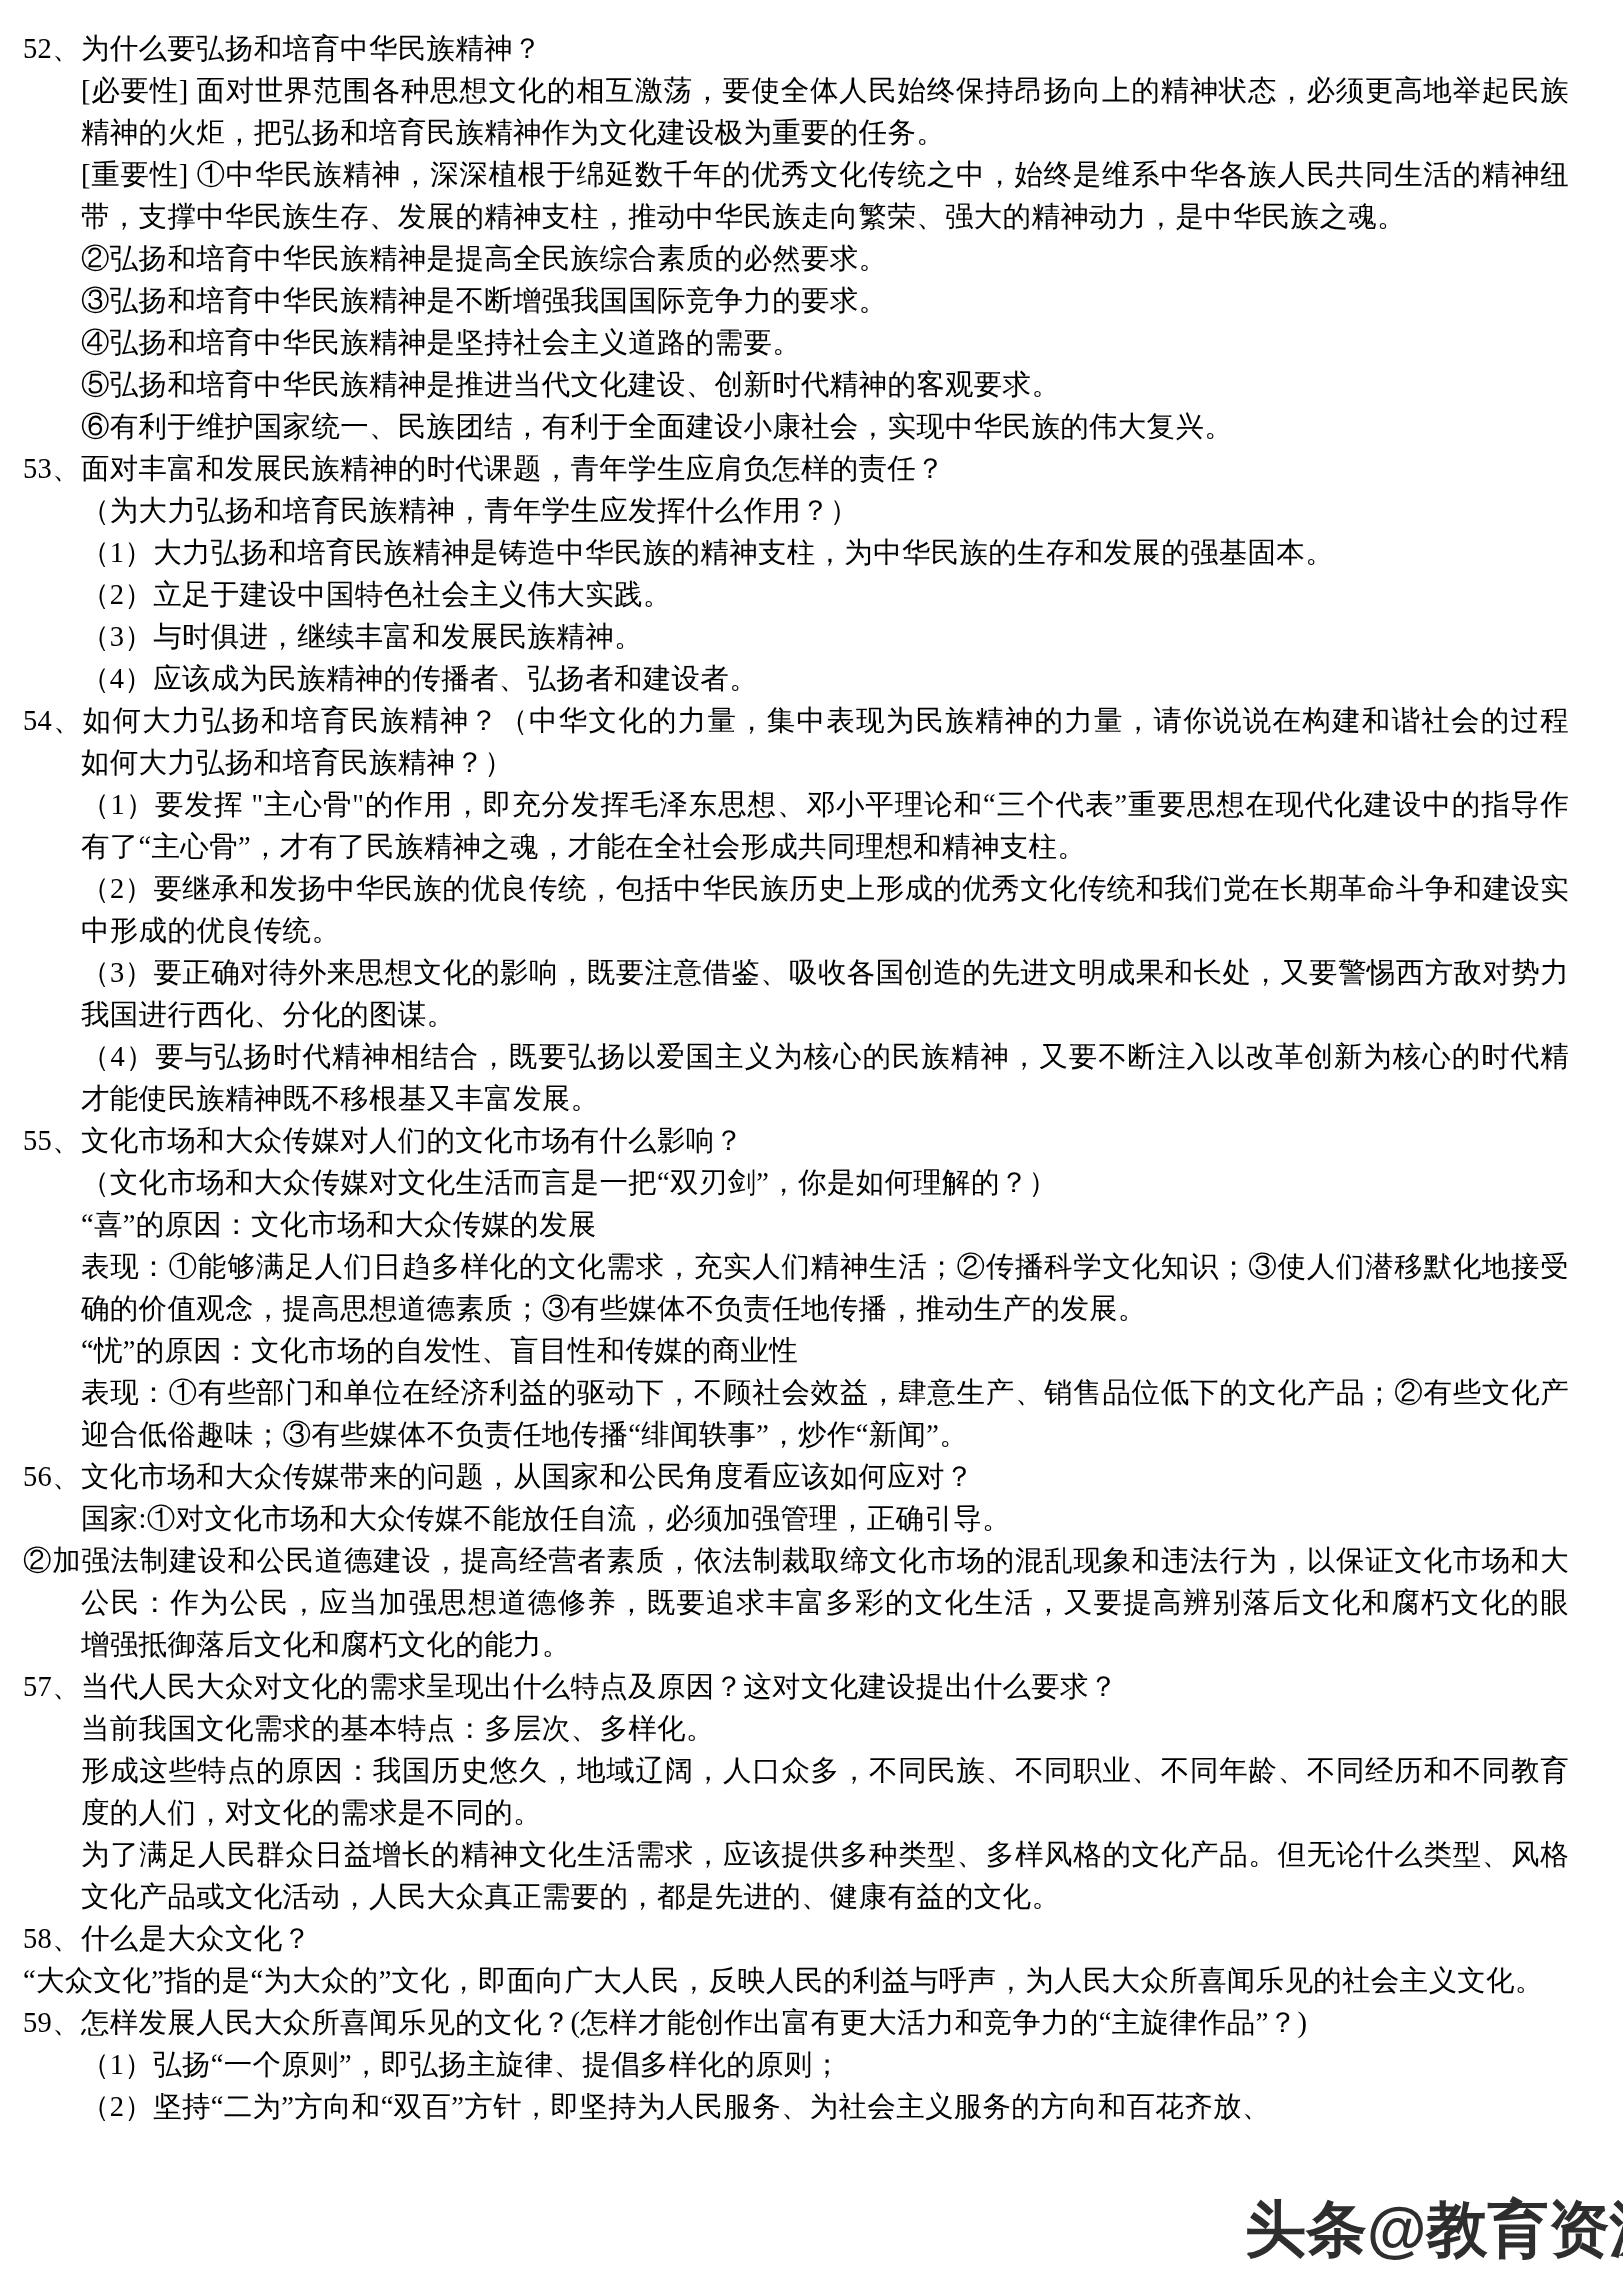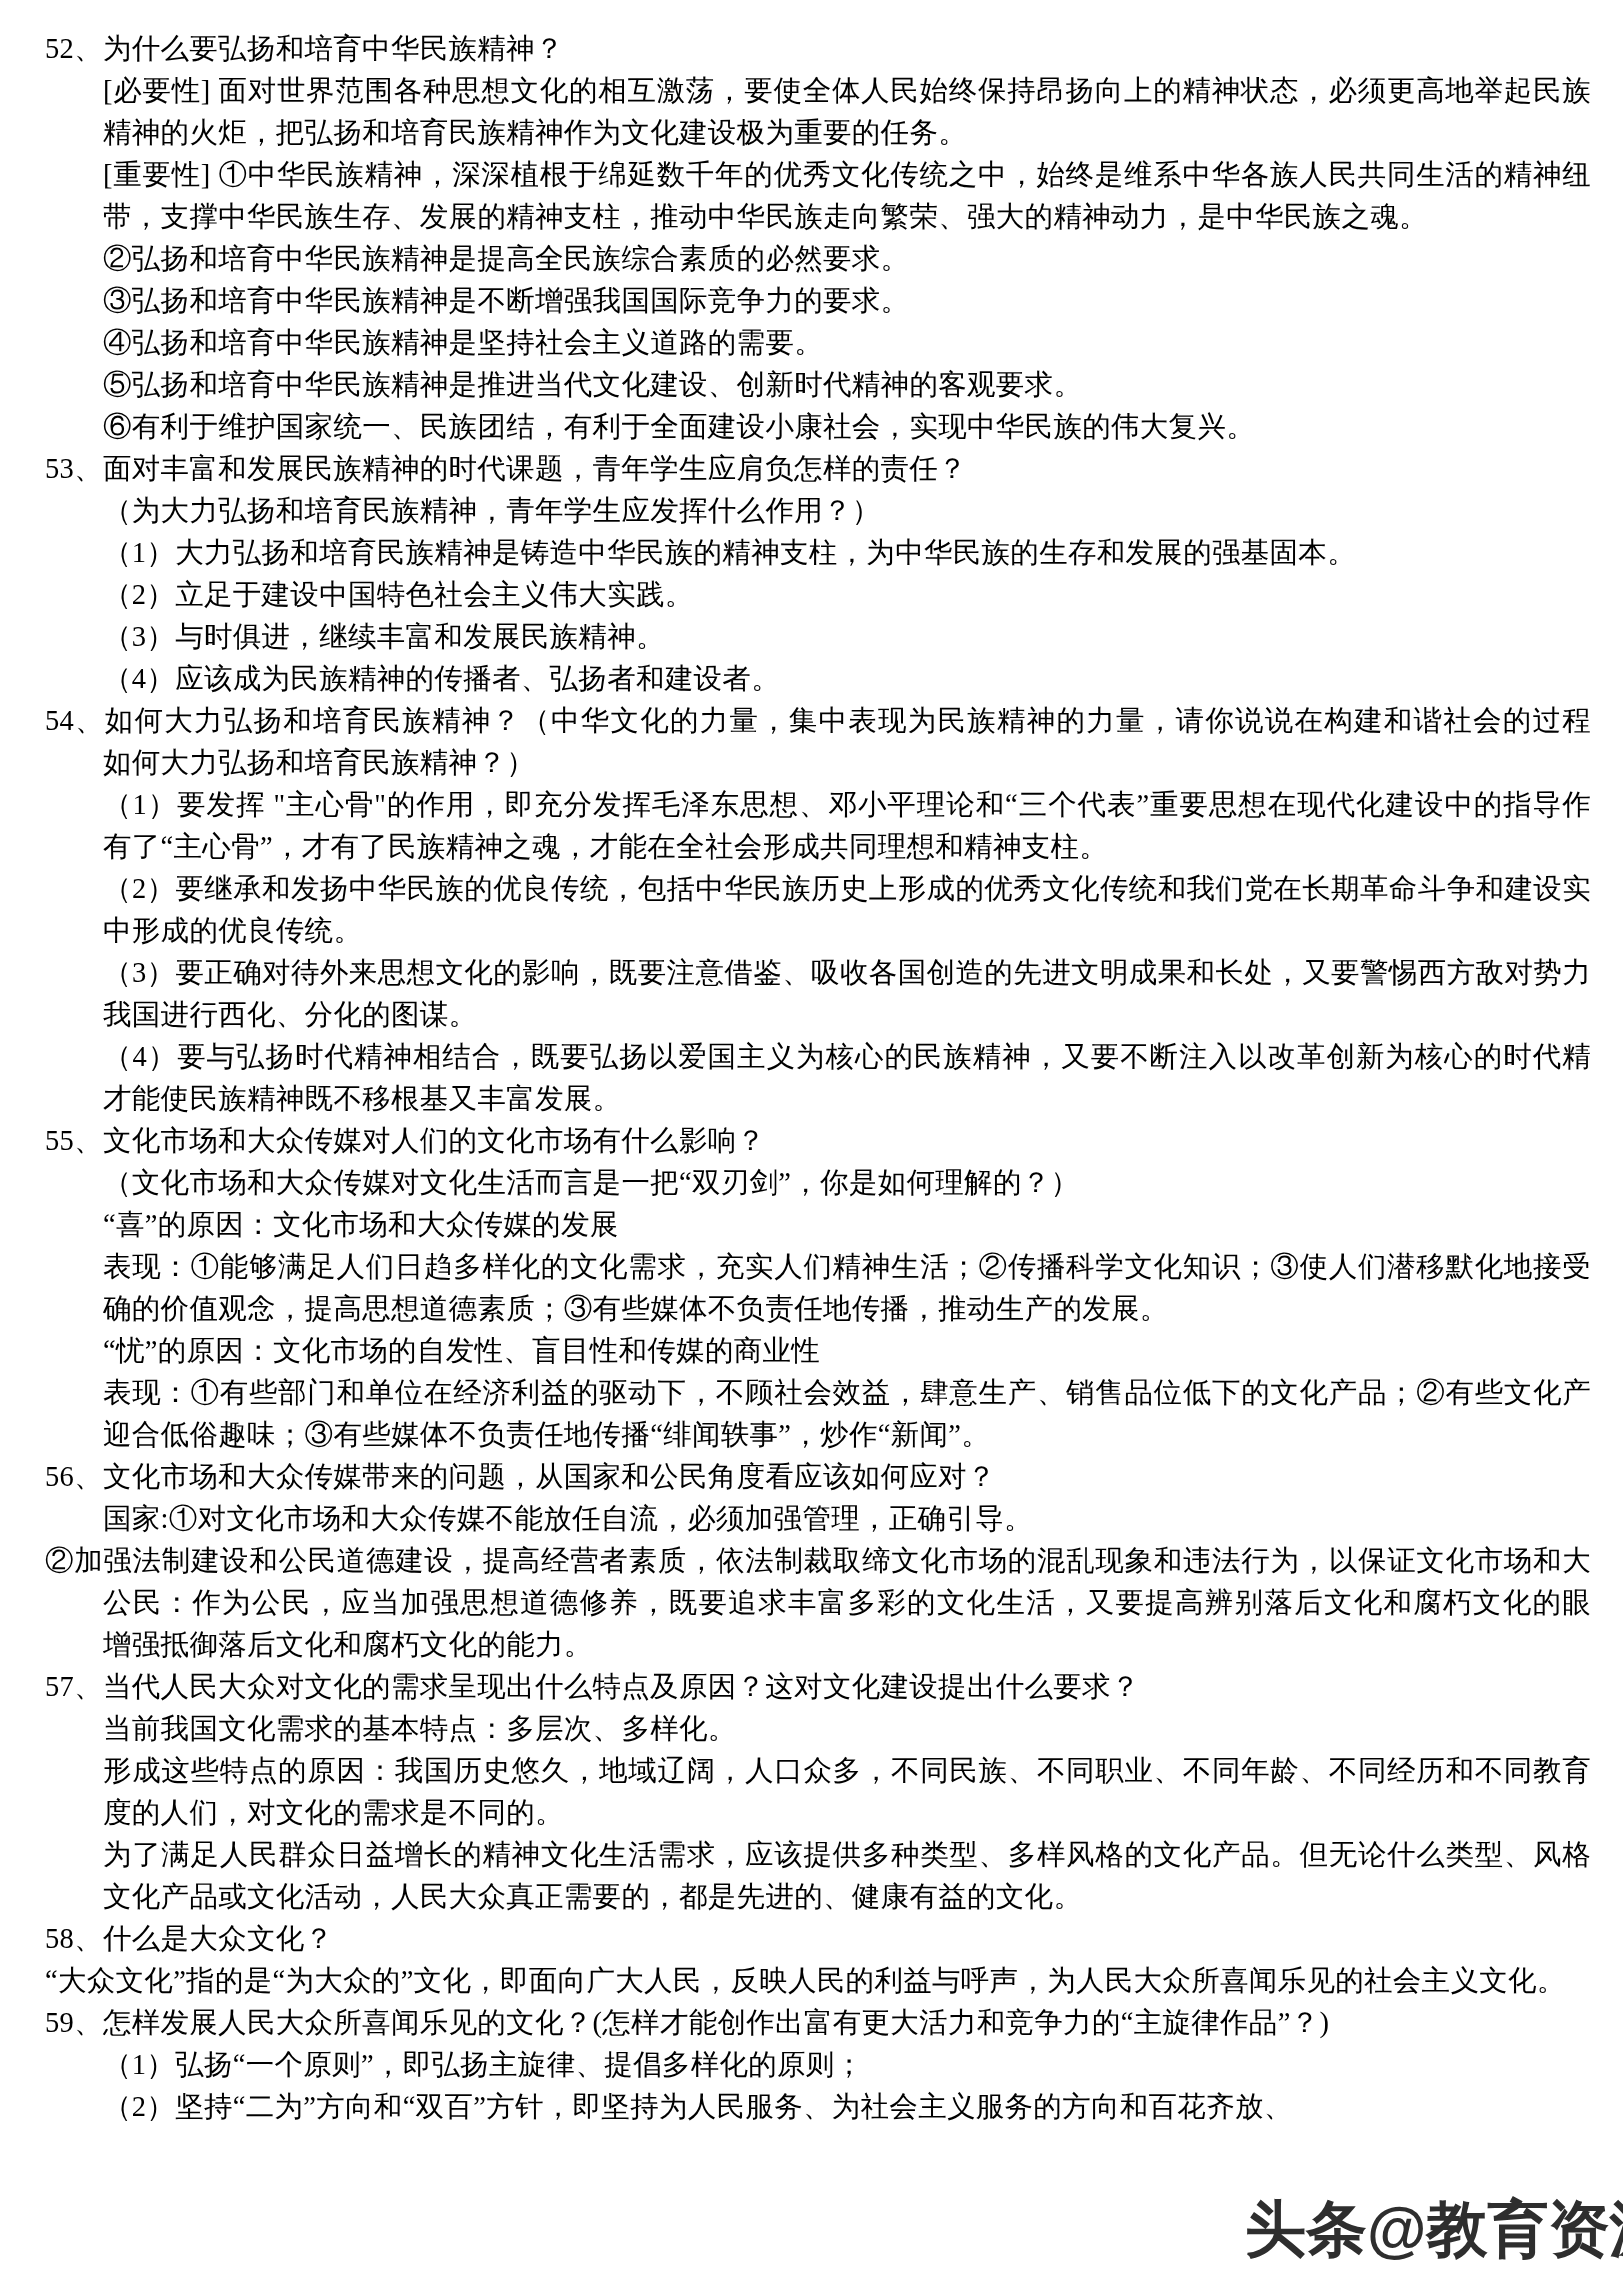--- a/index.html
+++ b/index.html
@@ -9,21 +9,21 @@
   }
   body {
     width: 1623px;
     height: 2295px;
     position: relative;
     overflow: hidden;
     font-family: "Liberation Serif", "DejaVu Serif", serif;
   }
   .doc {
     position: absolute;
-    left: 45px;
+    left: 23px;
     top: 27.5px;
     width: 1546px;
     color: #000000;
   }
   .ln {
     font-size: 28.5px;
     line-height: 42px;
     height: 42px;
     white-space: nowrap;
     color: #000000;

